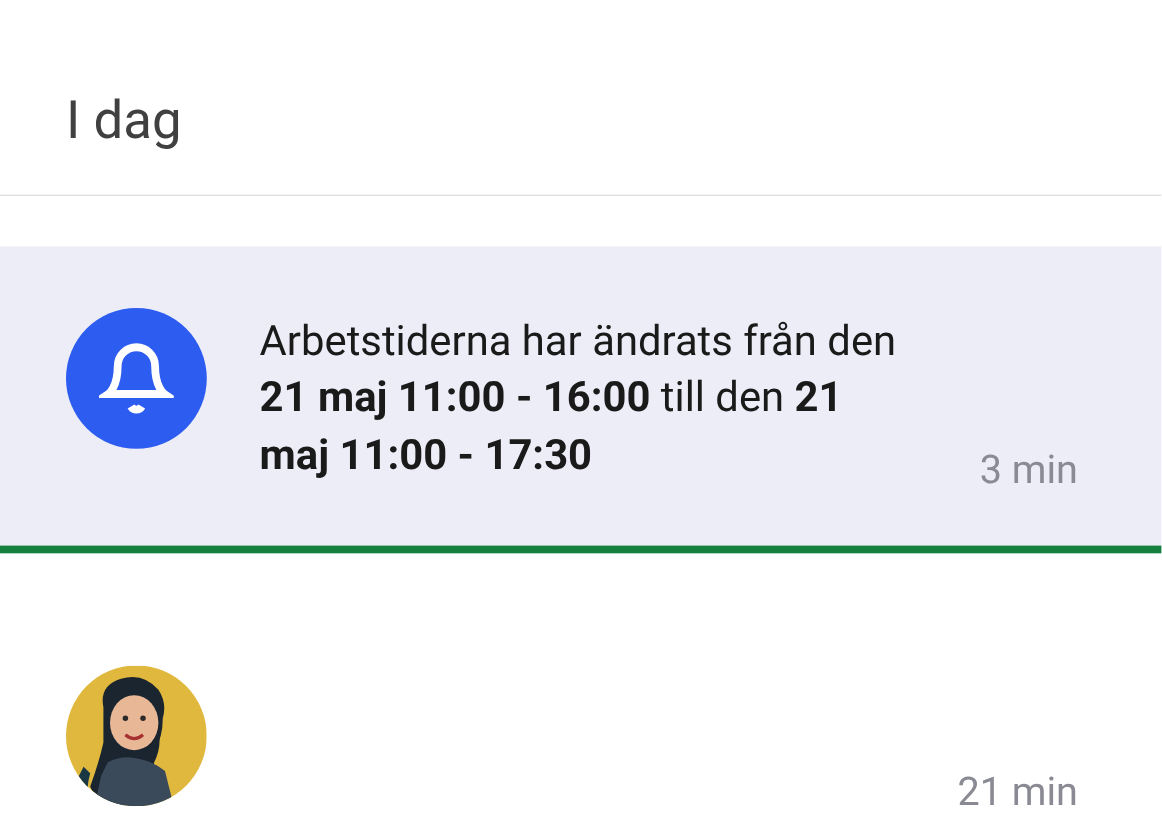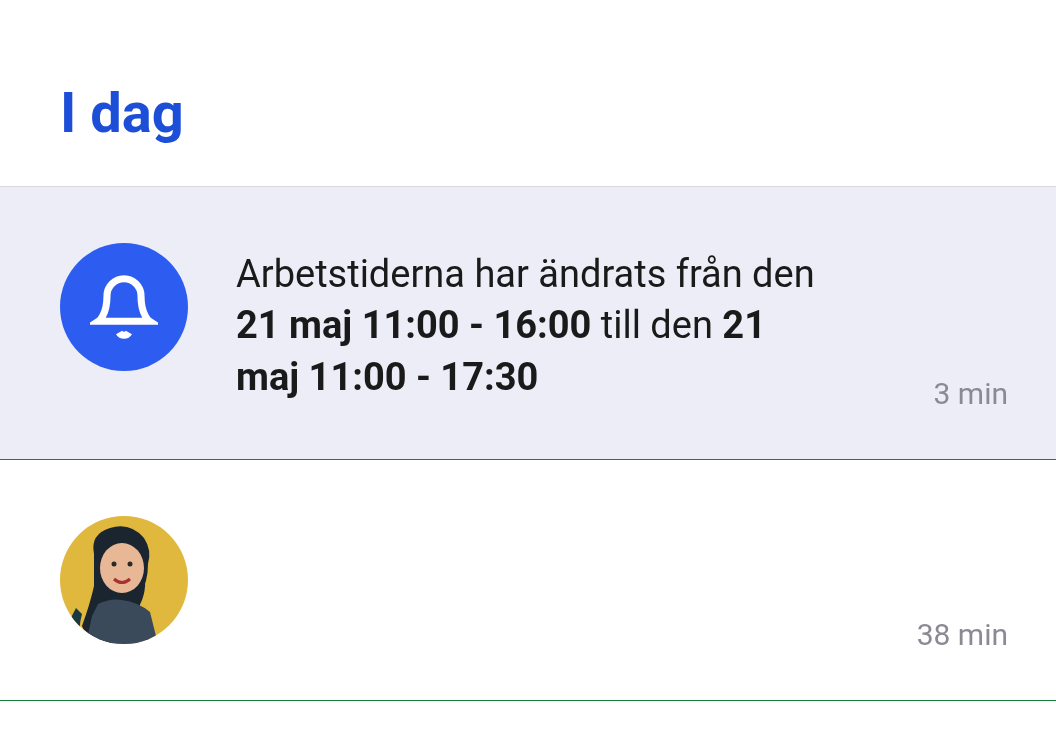--- a/index.html
+++ b/index.html
@@ -11,33 +11,34 @@
       font-family: -apple-system, BlinkMacSystemFont, 'Segoe UI', Roboto, Helvetica, Arial, sans-serif;
       background: #ffffff;
       width: 1056px;
       height: 756px;
       overflow: hidden;
     }
     .header {
       padding: 80px 60px 40px 60px;
     }
     .header-title {
-      font-size: 56px;
-      font-weight: 700;
-      color: #1d4ed8;
+      font-size: 48px;
+      font-weight: 400;
+      color: #404040;
     }
     .notification-list {
       border-top: 1px solid #d8d8dd;
     }
     .notification {
       display: flex;
       align-items: flex-start;
       padding: 56px 60px 56px 60px;
-      border-bottom: 1px solid #15803d;
+      border-bottom: 7px solid #15803d;
       position: relative;
+      margin-top: 46px;
     }
     .notification.unread {
       background: #ededf7;
     }
     .notification-icon {
       width: 128px;
       height: 128px;
       border-radius: 50%;
       flex-shrink: 0;
       display: flex;
@@ -77,23 +78,23 @@
       font-size: 38px;
       line-height: 1.35;
       color: #1a1a1a;
       font-weight: 400;
     }
     .notification-text .bold {
       font-weight: 700;
     }
     .notification-time {
       position: absolute;
-      right: 48px;
+      right: 76px;
       bottom: 48px;
-      font-size: 30px;
+      font-size: 36px;
       color: #8a8a94;
     }
   </style>
 </head>
 <body>
 
 <div class="header">
   <h1 class="header-title">I dag</h1>
 </div>
 
@@ -120,16 +121,16 @@
         <path d="M 34 38 Q 30 18 50 12 Q 70 6 84 22 Q 92 34 88 48 Q 88 66 80 78 L 80 100 Q 74 120 60 126 L 48 128 L 30 128 L 22 110 Q 30 88 34 70 Z" fill="#1a2530"></path>
         <path d="M 84 56 Q 88 76 78 92 L 74 78 Q 82 66 84 56 Z" fill="#1a2530"></path>
         <ellipse cx="62" cy="52" rx="22" ry="25" fill="#e8b896"></ellipse>
         <path d="M 54 63 Q 62 70 70 63" stroke="#a83232" stroke-width="3" fill="none"></path>
         <circle cx="54" cy="48" r="2.5" fill="#2a2a2a"></circle>
         <circle cx="70" cy="48" r="2.5" fill="#2a2a2a"></circle>
         <path d="M 38 88 Q 50 82 62 84 Q 78 86 90 96 L 98 128 L 26 128 L 32 100 Z" fill="#3a4a5a"></path>
         <path d="M 22 98 Q 18 112 20 128 L 8 128 Q 6 108 16 92 Z" fill="#1a3844"></path>
       </svg>
     </div>
-    <span class="notification-time">38 min</span>
+    <span class="notification-time">21 min</span>
   </div>
 
 </div>
 
 </body></html>

